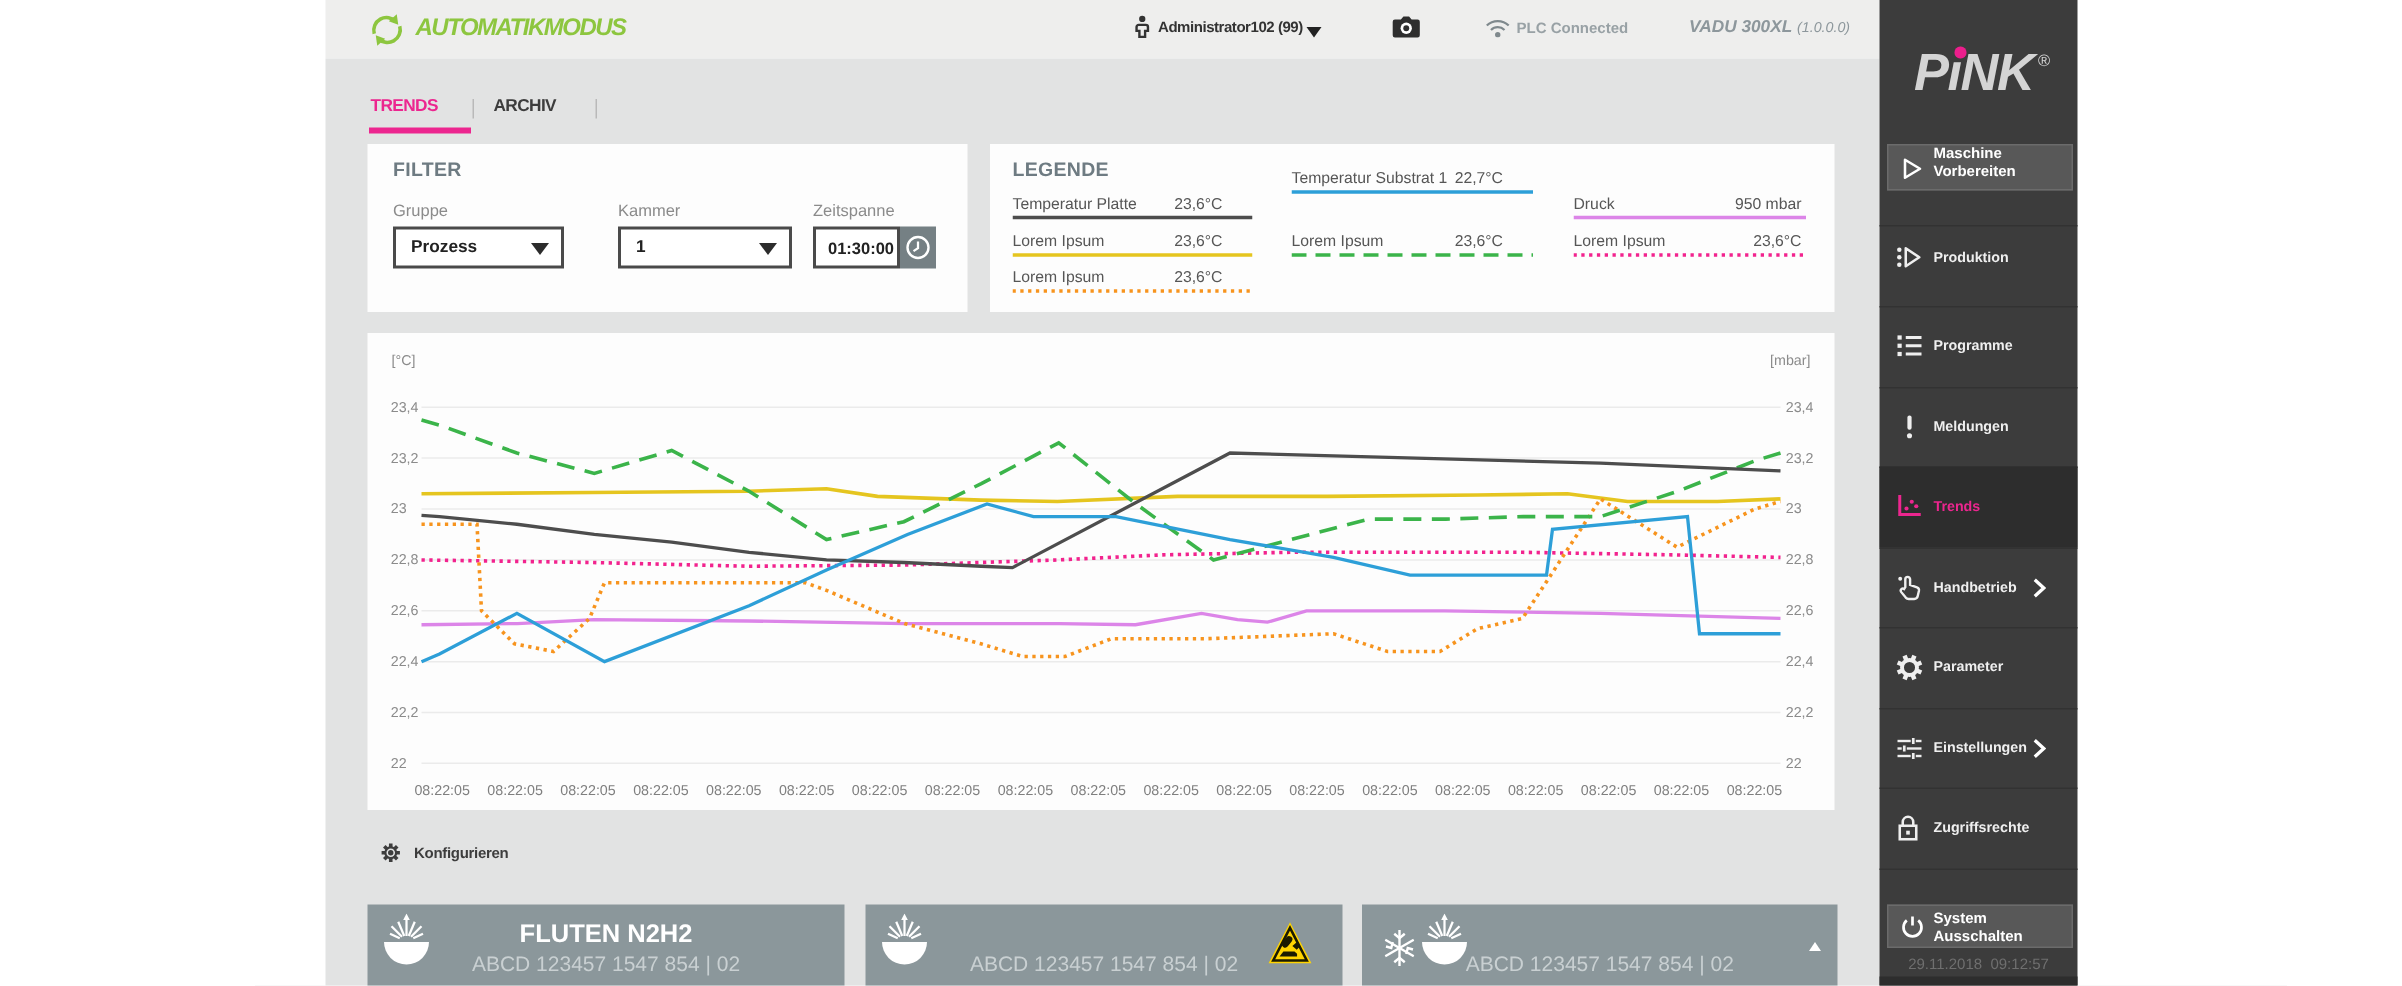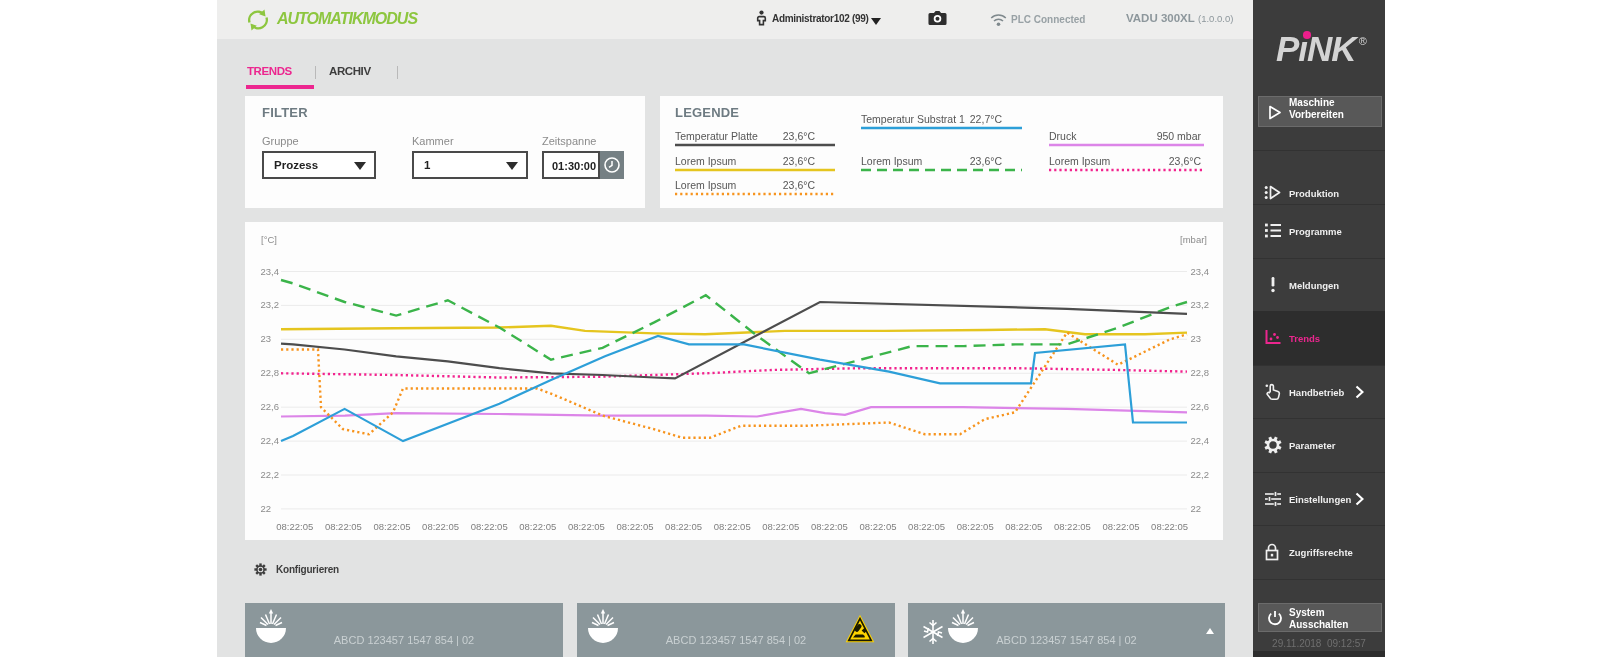--- a/index.html
+++ b/index.html
@@ -16,21 +16,21 @@
   .caret { position:absolute; width:0; height:0; border-left:6px solid transparent; border-right:6px solid transparent; border-top:8px solid #2c2c2c; top:9px; }
   .leg-entry { position:absolute; height:18px; }
   .leg-name { position:absolute; left:0; top:1px; font-size:10.5px; color:#565656; }
   .leg-val { position:absolute; top:1px; font-size:10.5px; color:#565656; }
   .menu-item { position:absolute; left:0; width:132px; height:54px; }
   .menu-label { position:absolute; left:36px; top:50%; transform:translateY(-50%); font-size:9.5px; font-weight:bold; color:#efefef; letter-spacing:0; }
   .menu-sep { position:absolute; left:0; width:132px; height:1px; background:#323232; }
   .menu-arrow { position:absolute; right:21px; top:50%; transform:translateY(-50%); }
   .bcard { position:absolute; top:603px; height:54px; background:#8b979b; }
   .bcard .title { position:absolute; left:0; width:100%; top:10px; text-align:center; font-size:17px; font-weight:bold; color:#ffffff; }
-  .bcard .sub { position:absolute; left:0; width:100%; top:31px; text-align:center; font-size:11px; color:#c9d0d2; }
+  .bcard .sub { position:absolute; left:0; width:100%; top:31px; text-align:center; font-size:14px; color:#c9d0d2; }
 </style>
 </head>
 <body>
 <div id="topbar" class="abs"></div>
 <div id="content" class="abs"></div>
 <div id="sidebar" class="abs"></div>
 
 <div class="abs" style="left:245px;top:8px;">
 <svg width="26" height="24" viewBox="0 0 26 24">
   <g fill="none" stroke="#8dc63f" stroke-width="2.4">
@@ -64,21 +64,21 @@
 <svg width="17" height="13" viewBox="0 0 17 13">
   <g fill="none" stroke="#7f898d" stroke-width="1.5">
     <path d="M1.2 5 A 10.5 10.5 0 0 1 15.8 5"></path>
     <path d="M4 8 A 6.4 6.4 0 0 1 13 8"></path>
   </g>
   <circle cx="8.5" cy="11.2" r="1.8" fill="#7f898d"></circle>
 </svg>
 </div>
 <div class="abs" style="left:1011px;top:14px;font-size:10px;font-weight:bold;color:#98a1a5;">PLC Connected</div>
 
-<div class="abs" style="left:1126px;top:12px;font-size:11.5px;color:#8d979c;"><b>VADU 300XL</b> <span style="font-size:9.5px;">(1.0.0.0)</span></div>
+<div class="abs" style="left:1126px;top:12px;font-size:11.5px;color:#8d979c;font-style:italic;"><b>VADU 300XL</b> <span style="font-size:9.5px;">(1.0.0.0)</span></div>
 
 <div class="abs" style="left:247px;top:65px;font-size:11.5px;font-weight:bold;color:#ec268f;letter-spacing:-0.4px;">TRENDS</div>
 <div class="abs" style="left:246px;top:85px;width:68px;height:3.5px;background:#ec268f;"></div>
 <div class="abs" style="left:315px;top:66px;width:1px;height:13px;background:#b9b9b9;"></div>
 <div class="abs" style="left:329px;top:65px;font-size:11.5px;font-weight:bold;color:#3d3d3d;letter-spacing:-0.4px;">ARCHIV</div>
 <div class="abs" style="left:397px;top:66px;width:1px;height:13px;background:#b9b9b9;"></div>
 
 <div class="card" style="left:245px;top:96px;width:400px;height:112px;">
   <div class="abs seclabel" style="left:17px;top:9px;">FILTER</div>
   <div class="abs flabel" style="left:17px;top:39px;">Gruppe</div>
@@ -223,20 +223,21 @@
       <line x1="4.2" y1="4.2" x2="2.2" y2="2.2" stroke="#3d3d3d" stroke-width="2.4"></line>
       <line x1="6.5" y1="3.3" x2="6.5" y2="0.4" stroke="#3d3d3d" stroke-width="2.4"></line>
       <line x1="8.8" y1="4.2" x2="10.8" y2="2.2" stroke="#3d3d3d" stroke-width="2.4"></line>
 <circle cx="6.5" cy="6.5" r="3.6" fill="none" stroke="#3d3d3d" stroke-width="1.5"></circle>
 <circle cx="6.5" cy="6.5" r="1.8" fill="#3d3d3d"></circle>
 </svg>
 </div>
 <div class="abs" style="left:276px;top:564px;font-size:10px;font-weight:bold;color:#3d3d3d;letter-spacing:-0.2px;">Konfigurieren</div>
 
 <div class="bcard" style="left:245px;width:318px;">
+  <div class="title">FLUTEN N2H2</div>
   <div class="sub">ABCD 123457 1547 854 | 02</div>
   <div class="abs" style="left:7px;top:6px;"><svg width="38" height="38" viewBox="0 0 38 38">
 <path d="M4 19 a15 15 0 0 0 30 0 z" fill="#ffffff"></path>
 <g stroke="#ffffff" stroke-width="1.5" fill="none">
 <line x1="19" y1="15" x2="19" y2="3.5"></line>
 <line x1="17.5" y1="15" x2="13.5" y2="5.5"></line>
 <line x1="20.5" y1="15" x2="24.5" y2="5.5"></line>
 <line x1="16" y1="15.5" x2="9" y2="8.5"></line>
 <line x1="22" y1="15.5" x2="29" y2="8.5"></line>
 <line x1="14.5" y1="16.5" x2="8" y2="13.5"></line>
@@ -307,21 +308,21 @@
 </div>
 
 <div class="abs" style="left:1258px;top:96px;width:124px;height:31px;background:#585858;border:1px solid #6b6b6b;">
   <svg class="abs" style="left:8px;top:7px;" width="16" height="17" viewBox="0 0 16 17">
     <polygon points="3,2.5 13,8.5 3,14.5" fill="none" stroke="#fff" stroke-width="1.7" stroke-linejoin="round"></polygon>
   </svg>
   <div class="abs" style="left:30px;top:0;font-size:10px;font-weight:bold;color:#fff;line-height:12px;">Maschine<br>Vorbereiten</div>
 </div>
 
 <div class="menu-sep" style="left:1253px;top:150px;"></div>
-<div class="menu-item" style="left:1253px;top:166px;">
+<div class="menu-item" style="left:1253px;top:145px;">
 <div class="abs" style="left:11px;top:50%;transform:translateY(-50%);width:18px;height:18px;"><svg width="18" height="17" viewBox="0 0 18 17">
 <circle cx="2.2" cy="3.5" r="1.5" fill="#efefef"></circle>
         <circle cx="2.2" cy="8.5" r="1.5" fill="#efefef"></circle>
         <circle cx="2.2" cy="13.5" r="1.5" fill="#efefef"></circle>
 <polygon points="6.5,2.5 15.5,8.5 6.5,14.5" fill="none" stroke="#efefef" stroke-width="1.7" stroke-linejoin="round"></polygon>
 </svg></div>
 <div class="menu-label" style="color:#efefef;">Produktion</div>
 
 </div>
 <div class="menu-sep" style="left:1253px;top:204.0px;"></div>

